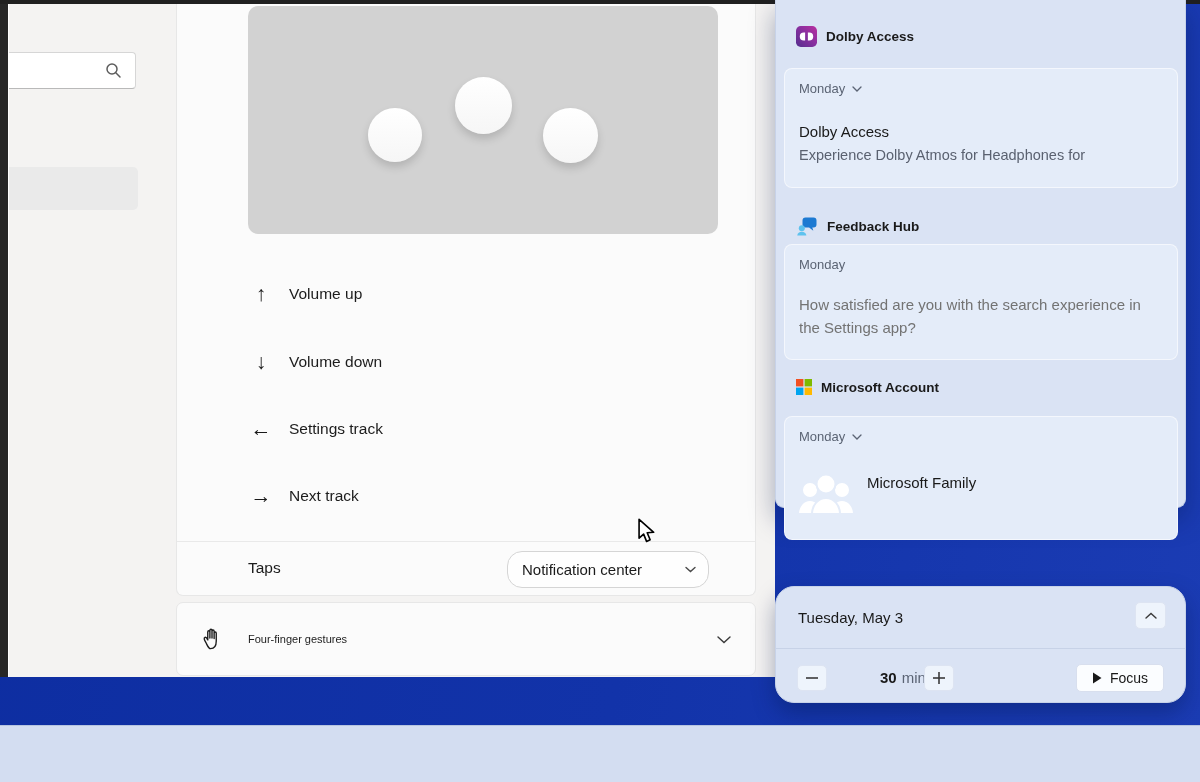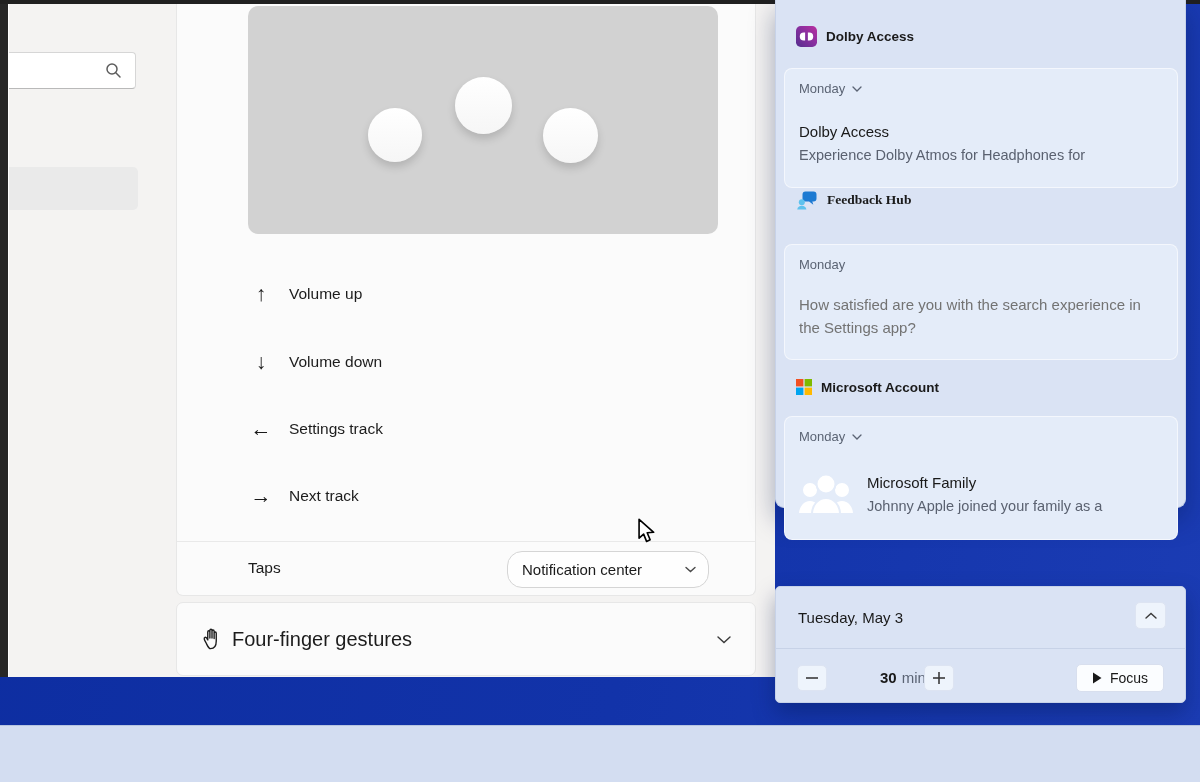--- a/index.html
+++ b/index.html
@@ -41,49 +41,49 @@
   .divider1 { position:absolute; left:0; top:543px; width:100%; height:1px; background:#e9e9e9; }
   .taps-row { position:absolute; left:0; top:544px; width:100%; height:54px; }
   .taps-label { position:absolute; left:71px; top:17px; font-size:15.5px; color:#1c1c1c; }
   .dropdown { position:absolute; left:330px; top:9px; width:202px; height:37px;
               background:#fefefe; border:1px solid #d5d5d5; border-radius:15px;
               display:flex; align-items:center; padding:0 12px 0 14px; }
   .dropdown .dval { flex:1; font-size:15px; color:#1a1a1a; }
 
   .card2 { left:167px; top:598px; width:580px; height:74px;
            display:flex; align-items:center; padding:0 24px 0 22px; }
-  .card2 .flabel { margin-left:8px; font-size:20px; color:#1c1c1c; flex:1; }
+  .card2 .flabel { margin-left:24px; font-size:11px; color:#1c1c1c; flex:1; }
 
   
   .notif-panel { position:absolute; left:775px; top:0; width:411px; height:508px;
                  background:#dae3f4; border:1px solid #c7d2e8; border-top:none;
                  border-radius:0 0 9px 9px; box-shadow:0 12px 26px rgba(0,20,70,0.35); }
   .app-header { position:absolute; left:20px; display:flex; align-items:center; height:24px; }
   .app-header .aname { margin-left:9px; font-size:13.5px; font-weight:bold; color:#1a1a1a; }
-  .ah1 { top:24px; } .ah2 { top:188px;font-family:Liberation Serif, serif; } .ah3 { top:375px; }
+  .ah1 { top:24px; } .ah2 { top:214px; } .ah3 { top:375px; }
 
   .ncard { position:absolute; left:8px; width:394px; background:#e4ecf9;
            border:1px solid rgba(255,255,255,0.6); border-radius:8px;padding-left:7px; }
   .nc1 { top:68px;  height:120px; }
   .nc2 { top:244px; height:116px; }
   .nc3 { top:416px; height:124px; }
   .ntime { position:absolute; left:14px; top:12px; display:flex; align-items:center;
            font-size:13px; color:#5b6474; }
   .ntime svg { margin-left:7px; }
   .ntitle { position:absolute; left:14px; top:54px; font-size:15px; color:#191919; white-space:nowrap; }
   .nbody  { position:absolute; left:14px; top:78px; font-size:14.5px; color:#5a6170; white-space:nowrap; overflow:hidden; }
   .nquestion { position:absolute; left:14px; top:48px; width:366px;
                font-size:15px; line-height:23px; color:#737373; }
   .nc3 .ntitle { left:82px; top:57px; }
   .nc3 .nbody  { left:82px; top:81px; width:300px; }
   .family-icon { position:absolute; left:12px; top:52px; }
 
   
   .cal-panel { position:absolute; left:775px; top:586px; width:411px; height:117px;
-               background:#dae3f4; border:1px solid #c7d2e8; border-radius:5px;
+               background:#dae3f4; border:1px solid #c7d2e8; border-radius:19px;
                box-shadow:0 10px 22px rgba(0,20,70,0.35); }
   .cal-date { position:absolute; left:22px; top:22px; font-size:15px; color:#191919; }
   .cal-collapse { position:absolute; left:359px; top:15px; width:31px; height:27px;
                   background:#eef4fc; border:1px solid #dde4f2; border-radius:5px;
                   display:flex; align-items:center; justify-content:center; }
   .cal-divider { position:absolute; left:0; top:61px; width:100%; height:1px; background:#c7d2e7; }
   .stepper-btn { position:absolute; top:78px; width:30px; height:26px;
                  background:#eef4fc; border:1px solid #dde4f2; border-radius:5px;
                  display:flex; align-items:center; justify-content:center; }
   .minus-btn { left:21px; } .plus-btn { left:148px; }
@@ -233,21 +233,20 @@
         <g fill="#ffffff" stroke="#e4ecf9" stroke-width="2">
           <circle cx="13" cy="21" r="8"></circle>
           <path d="M1 45 a12 14 0 0 1 24 0 Z"></path>
           <circle cx="45" cy="21" r="8"></circle>
           <path d="M33 45 a12 14 0 0 1 24 0 Z"></path>
           <circle cx="29" cy="15" r="9.5"></circle>
           <path d="M15 45 a14 16 0 0 1 28 0 Z"></path>
         </g>
       </svg>
       <div class="ntitle">Microsoft Family</div>
-      <div class="nbody">Johnny Apple joined your family as a</div>
     </div>
   </div>
 
   <div class="cal-panel">
     <div class="cal-date">Tuesday, May 3</div>
     <div class="cal-collapse">
       <svg width="12" height="7" viewBox="0 0 12 7">
         <polyline points="1,6 6,1.5 11,6" fill="none" stroke="#3a3a3a" stroke-width="1.4" stroke-linecap="round"></polyline>
       </svg>
     </div>

